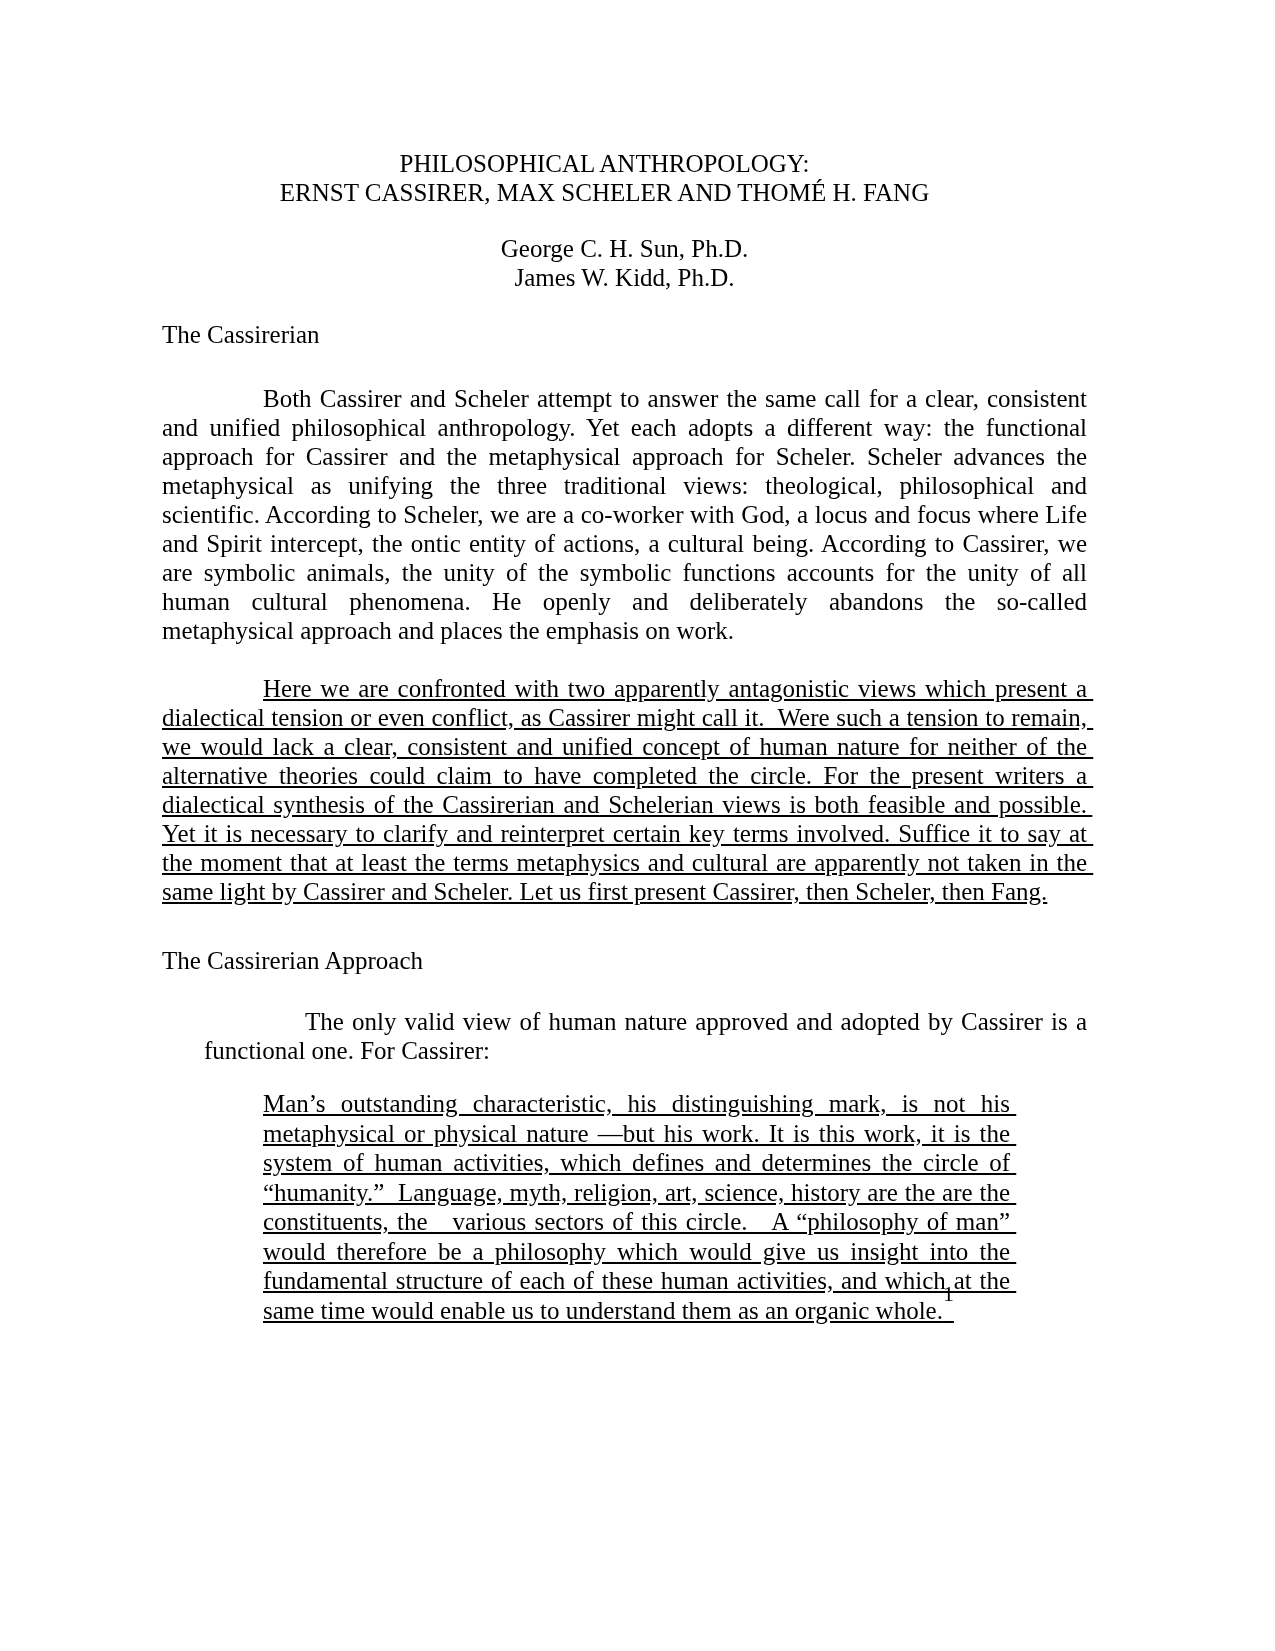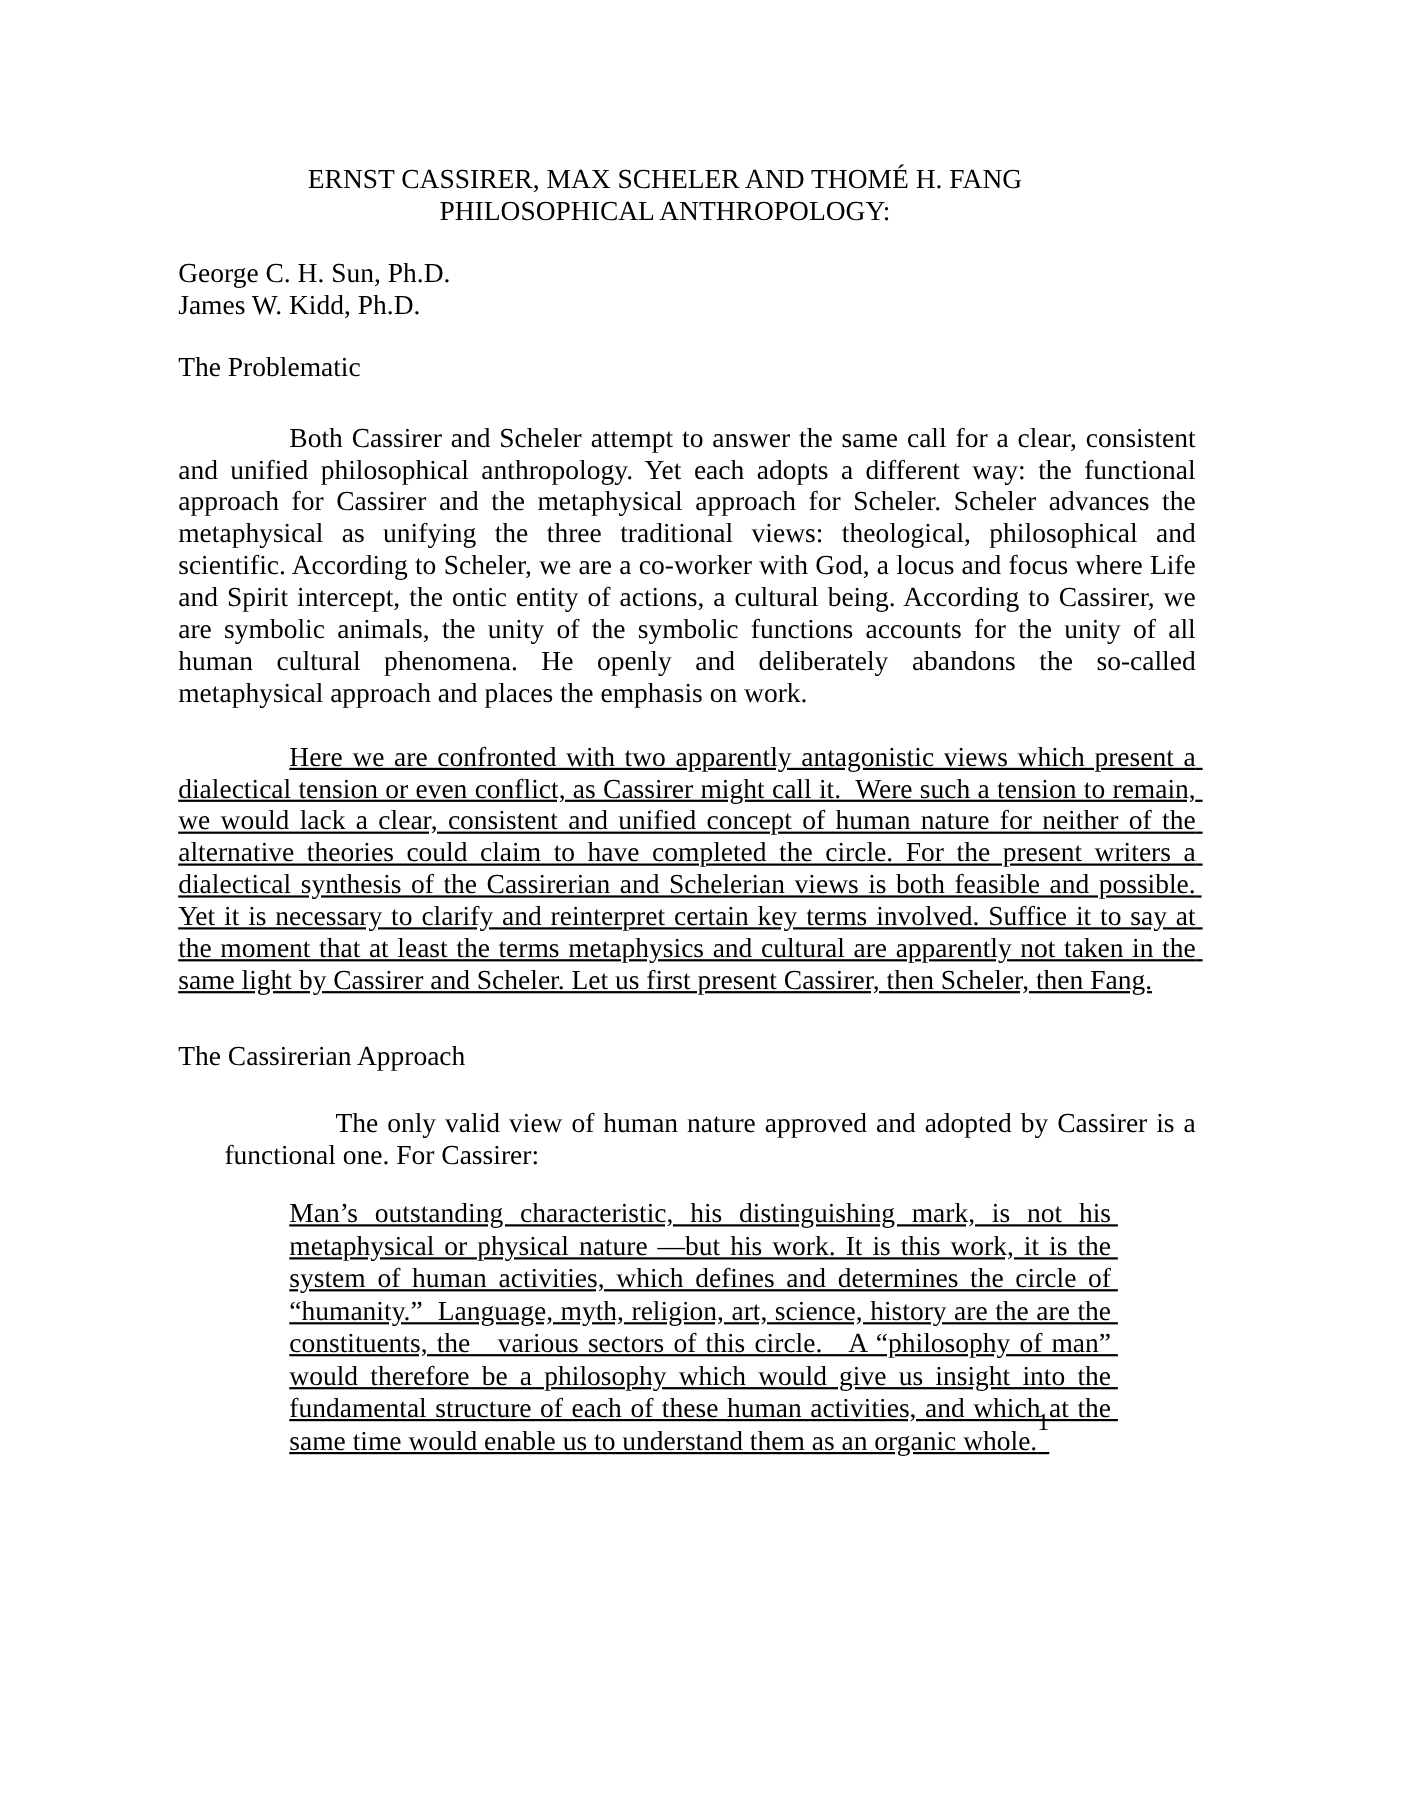--- a/index.html
+++ b/index.html
@@ -20,21 +20,21 @@
     padding: 149px 188px 0 162px;
     overflow: hidden;
   }
   .title-block {
     text-align: center;
     padding-right: 40px; 
   }
   .title-line { white-space: nowrap; }
   .authors {
     margin-top: 27px;
-    text-align: left;
+    text-align: center;
   }
   .section-heading {
     font-size: 25px;
     font-weight: normal;
     margin: 0;
   }
   .heading-problematic { margin-top: 28px; }
   .heading-cassirerian { margin-top: 40px; font-family: Liberation Serif, serif; }
   .body-para {
     margin: 0;
@@ -58,30 +58,30 @@
     position: relative;
     top: -0.38em;
   }
 </style>
 </head>
 <body>
 
 <div class="page">
 
   <header class="title-block">
+    <div class="title-line">PHILOSOPHICAL ANTHROPOLOGY:</div>
     <div class="title-line">ERNST CASSIRER, MAX SCHELER AND THOMÉ H. FANG</div>
-    <div class="title-line">PHILOSOPHICAL ANTHROPOLOGY:</div>
   </header>
 
   <div class="authors">
     <div class="author">George C. H. Sun, Ph.D.</div>
     <div class="author">James W. Kidd, Ph.D.</div>
   </div>
 
-  <h2 class="section-heading heading-problematic">The Problematic</h2>
+  <h2 class="section-heading heading-problematic">The Cassirerian</h2>
 
   <p class="body-para para-1">Both Cassirer and Scheler attempt to answer the same call for a clear, consistent and unified philosophical anthropology. Yet each adopts a different way: the functional approach for Cassirer and the metaphysical approach for Scheler. Scheler advances the metaphysical as unifying the three traditional views: theological, philosophical and scientific. According to Scheler, we are a co-worker with God, a locus and focus where Life and Spirit intercept, the ontic entity of actions, a cultural being. According to Cassirer, we are symbolic animals, the unity of the symbolic functions accounts for the unity of all human cultural phenomena. He openly and deliberately abandons the so-called metaphysical approach and places the emphasis on work.</p>
 
   <p class="body-para para-2">Here we are confronted with two apparently antagonistic views which present a dialectical tension or even conflict, as Cassirer might call it.  Were such a tension to remain, we would lack a clear, consistent and unified concept of human nature for neither of the alternative theories could claim to have completed the circle. For the present writers a dialectical synthesis of the Cassirerian and Schelerian views is both feasible and possible. Yet it is necessary to clarify and reinterpret certain key terms involved. Suffice it to say at the moment that at least the terms metaphysics and cultural are apparently not taken in the same light by Cassirer and Scheler. Let us first present Cassirer, then Scheler, then Fang.</p>
 
   <h2 class="section-heading heading-cassirerian">The Cassirerian Approach</h2>
 
   <p class="body-para para-3">The only valid view of human nature approved and adopted by Cassirer is a functional one. For Cassirer:</p>
 
   <blockquote class="block-quote"><span>Man’s outstanding characteristic, his distinguishing mark, is not his metaphysical or physical nature —but his work. It is this work, it is the system of human activities, which defines and determines the circle of “humanity.”  Language, myth, religion, art, science, history are the are the constituents, the   various sectors of this circle.   A “philosophy of man” would therefore be a philosophy which would give us insight into the fundamental structure of each of these human activities, and which at the same time would enable us to understand them as an organic whole.</span><sup class="footnote-ref">1</sup></blockquote>

